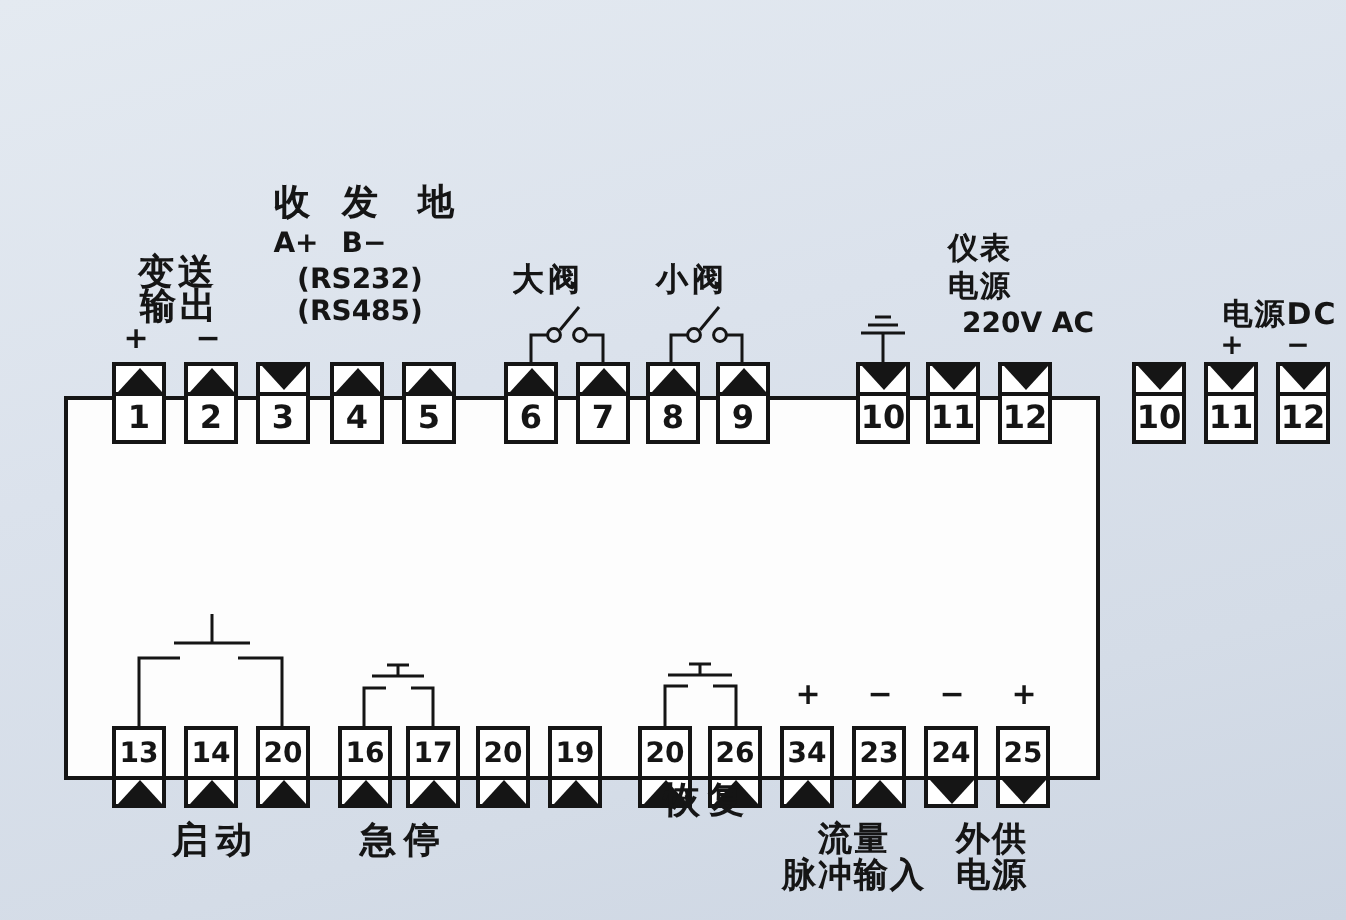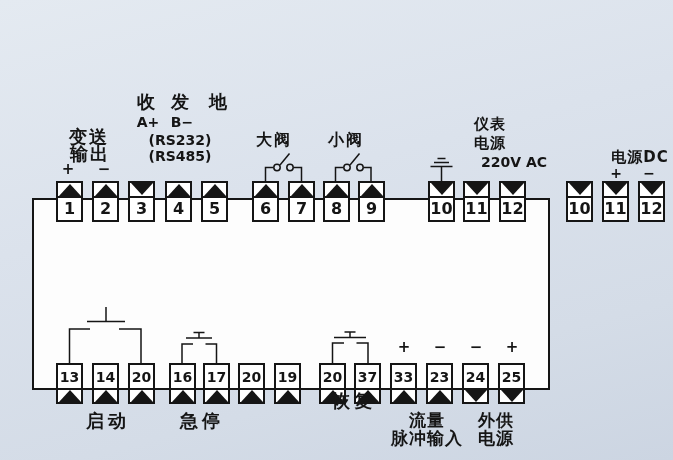--- a/index.html
+++ b/index.html
@@ -227,27 +227,27 @@
         <span class="arrow"></span>
       </div>
   </div>
   <div class="term bot" style="left:319px">
     <div class="cell num">20</div>
     <div class="cell tri" data-dir="up">
         <span class="arrow"></span>
       </div>
   </div>
   <div class="term bot" style="left:354px">
-    <div class="cell num">37</div>
+    <div class="cell num">26</div>
     <div class="cell tri" data-dir="up">
         <span class="arrow"></span>
       </div>
   </div>
   <div class="term bot" style="left:390px">
-    <div class="cell num">33</div>
+    <div class="cell num">34</div>
     <div class="cell tri" data-dir="up">
         <span class="arrow"></span>
       </div>
   </div>
   <div class="term bot" style="left:426px">
     <div class="cell num">23</div>
     <div class="cell tri" data-dir="up">
         <span class="arrow"></span>
       </div>
   </div>

